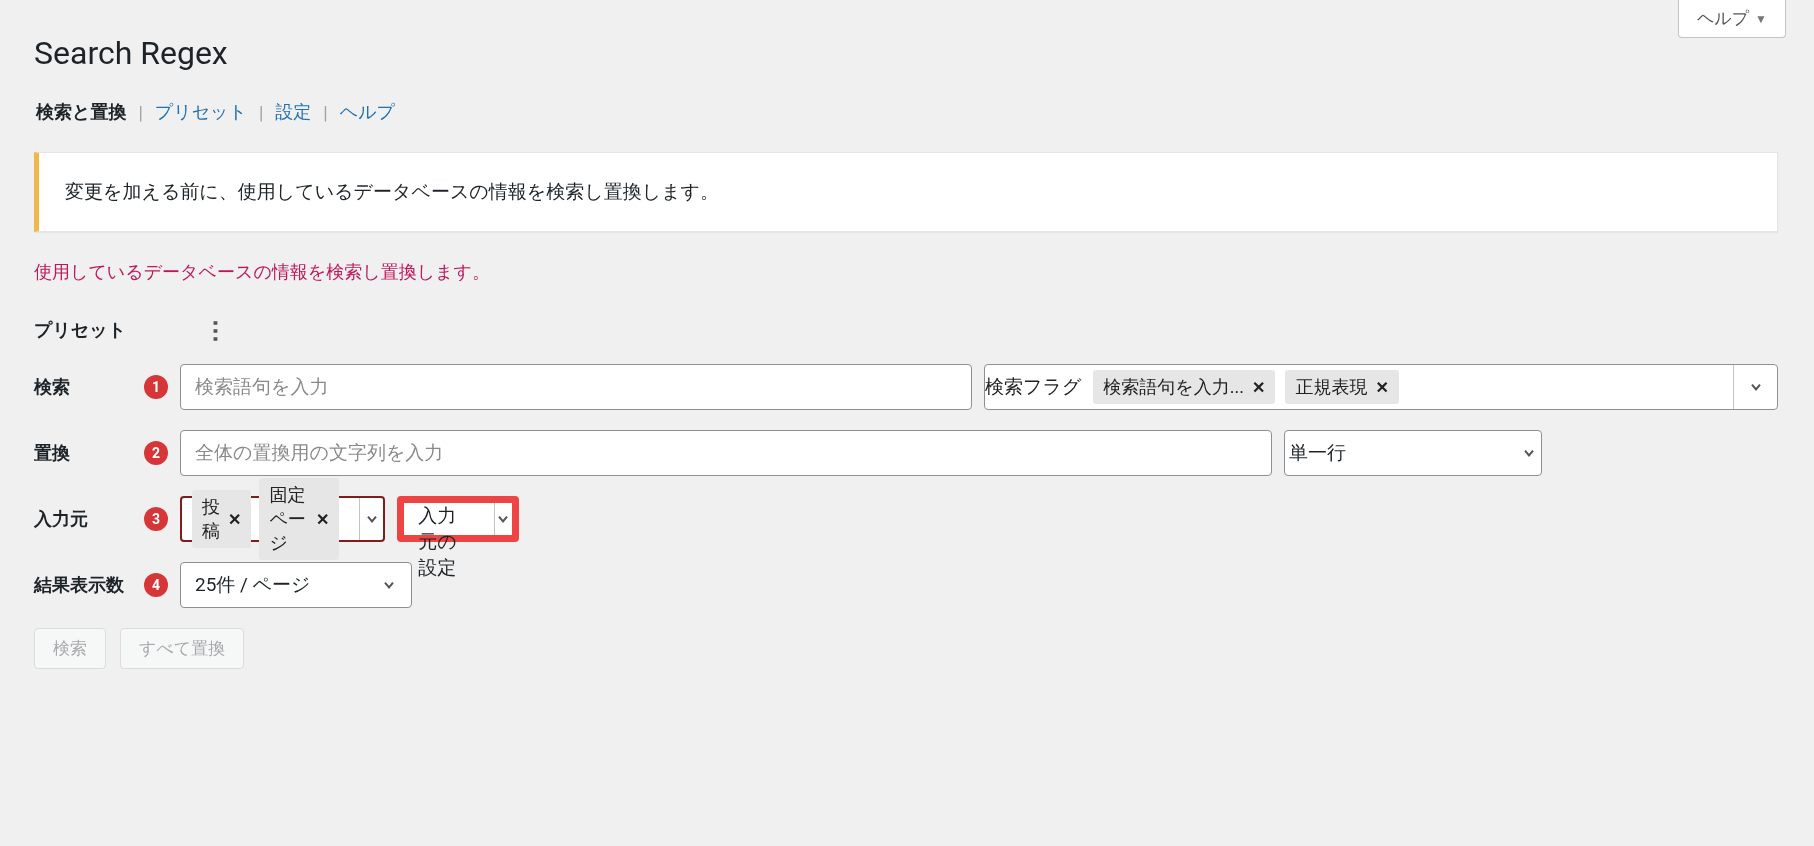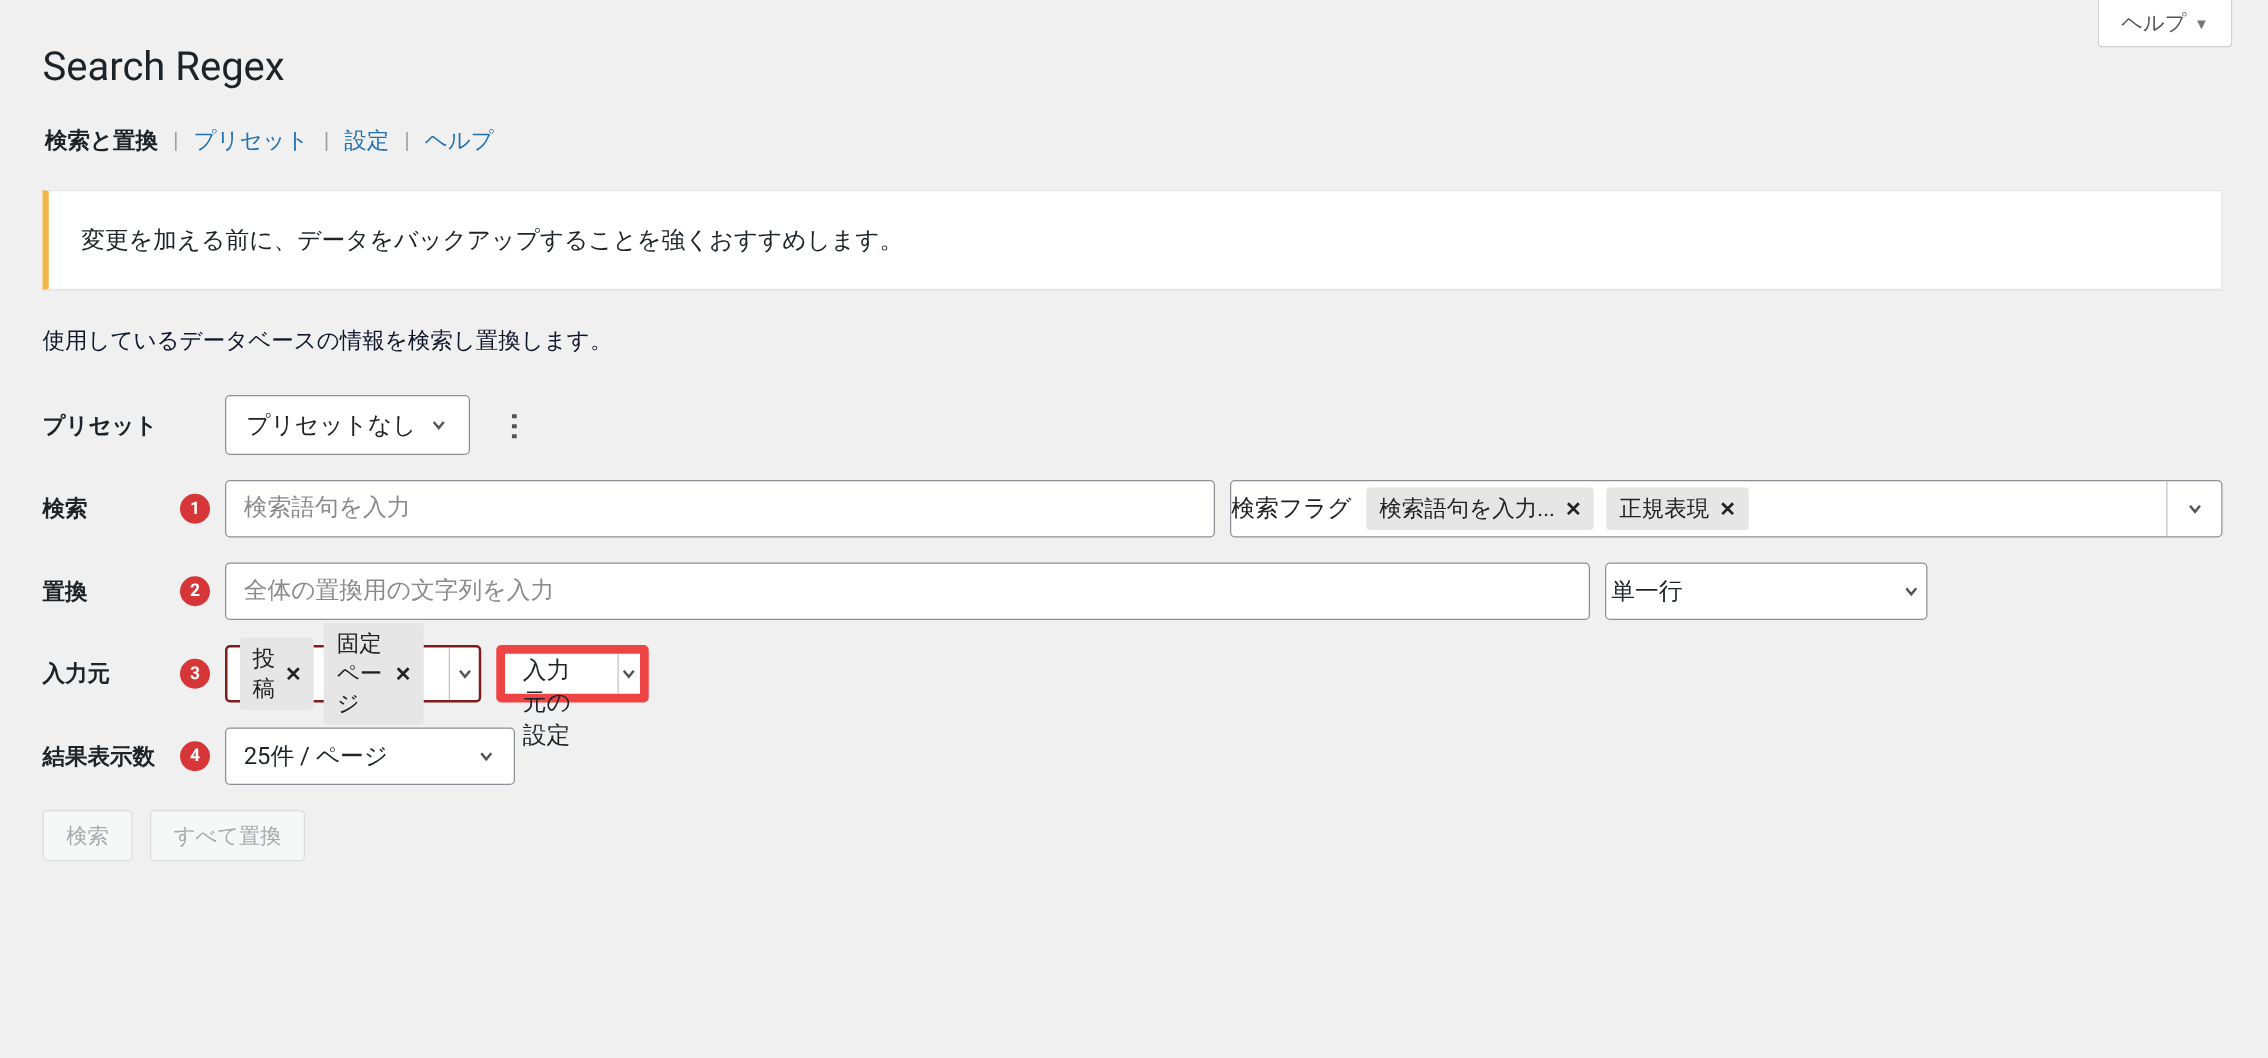--- a/index.html
+++ b/index.html
@@ -52,21 +52,21 @@
     border: 1px solid #e5e5e5;
     border-left: 5px solid #f0b849;
     padding: 26px 26px;
     font-size: 19px;
     color: #1d2327;
     box-shadow: 0 1px 1px rgba(0,0,0,.04);
   }
   .description {
     padding: 28px 0 0 34px;
     font-size: 18px;
-    color: #0f172a;
+    color: #be185d;
   }
   .form {
     padding: 32px 36px 0 34px;
   }
   .form-row {
     display: flex;
     align-items: center;
     margin-bottom: 20px;
   }
   .form-label {
@@ -245,35 +245,29 @@
 <div class="tabs">
   <span class="tab-active">検索と置換</span>
   <span class="sep">|</span>
   <span class="tab-link">プリセット</span>
   <span class="sep">|</span>
   <span class="tab-link">設定</span>
   <span class="sep">|</span>
   <span class="tab-link">ヘルプ</span>
 </div>
 
-<div class="notice">変更を加える前に、データをバックアップすることを強くおすすめします。</div>
+<div class="notice">変更を加える前に、使用しているデータベースの情報を検索し置換します。</div>
 
 <div class="description">使用しているデータベースの情報を検索し置換します。</div>
 
 <div class="form">
 
   <div class="form-row preset-row">
     <div class="form-label">
       <span>プリセット</span>
-    </div>
-    <div class="preset-select">
-      <span>プリセットなし</span>
-      <svg class="chevron-down-svg chev" viewBox="0 0 20 20">
-          <path d="M5 7l5 6 5-6" fill="none" stroke="#555" stroke-width="2.5"></path>
-        </svg>
     </div>
     <span class="dots-menu">⋯</span>
   </div>
 
   <div class="form-row">
     <div class="form-label">
       <span>検索</span>
       <span class="annotation">1</span>
     </div>
     <div class="row-content">

